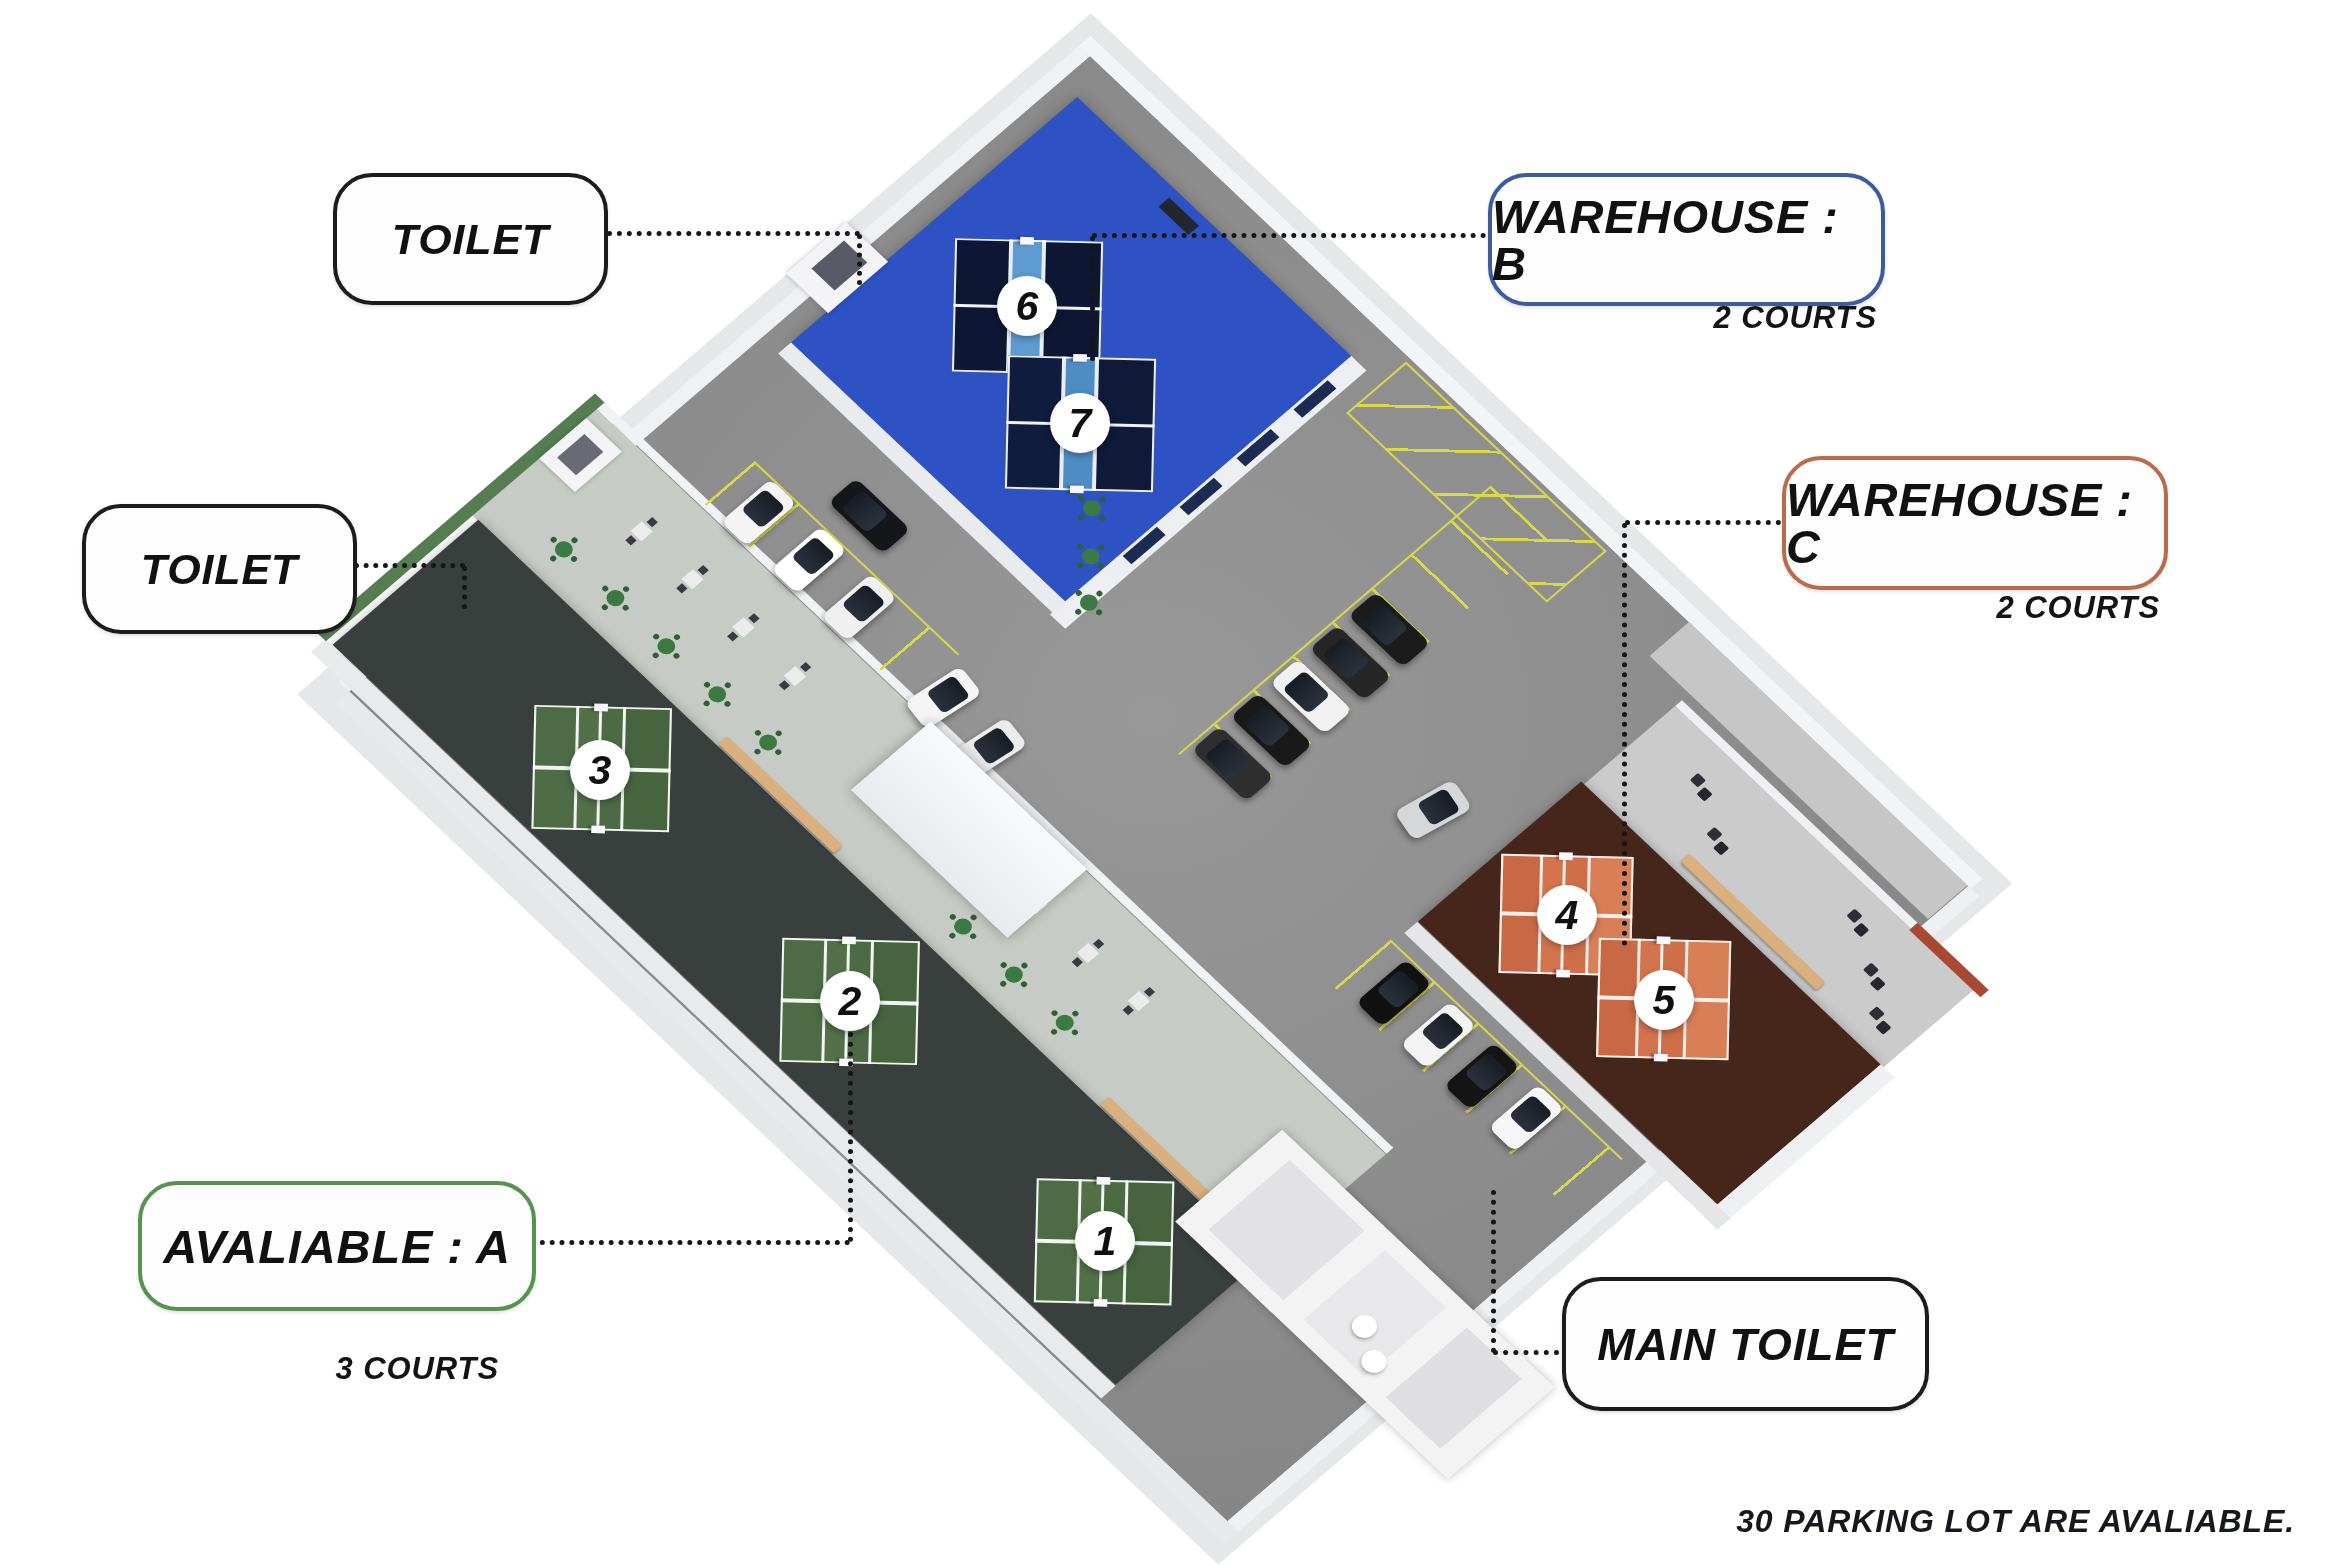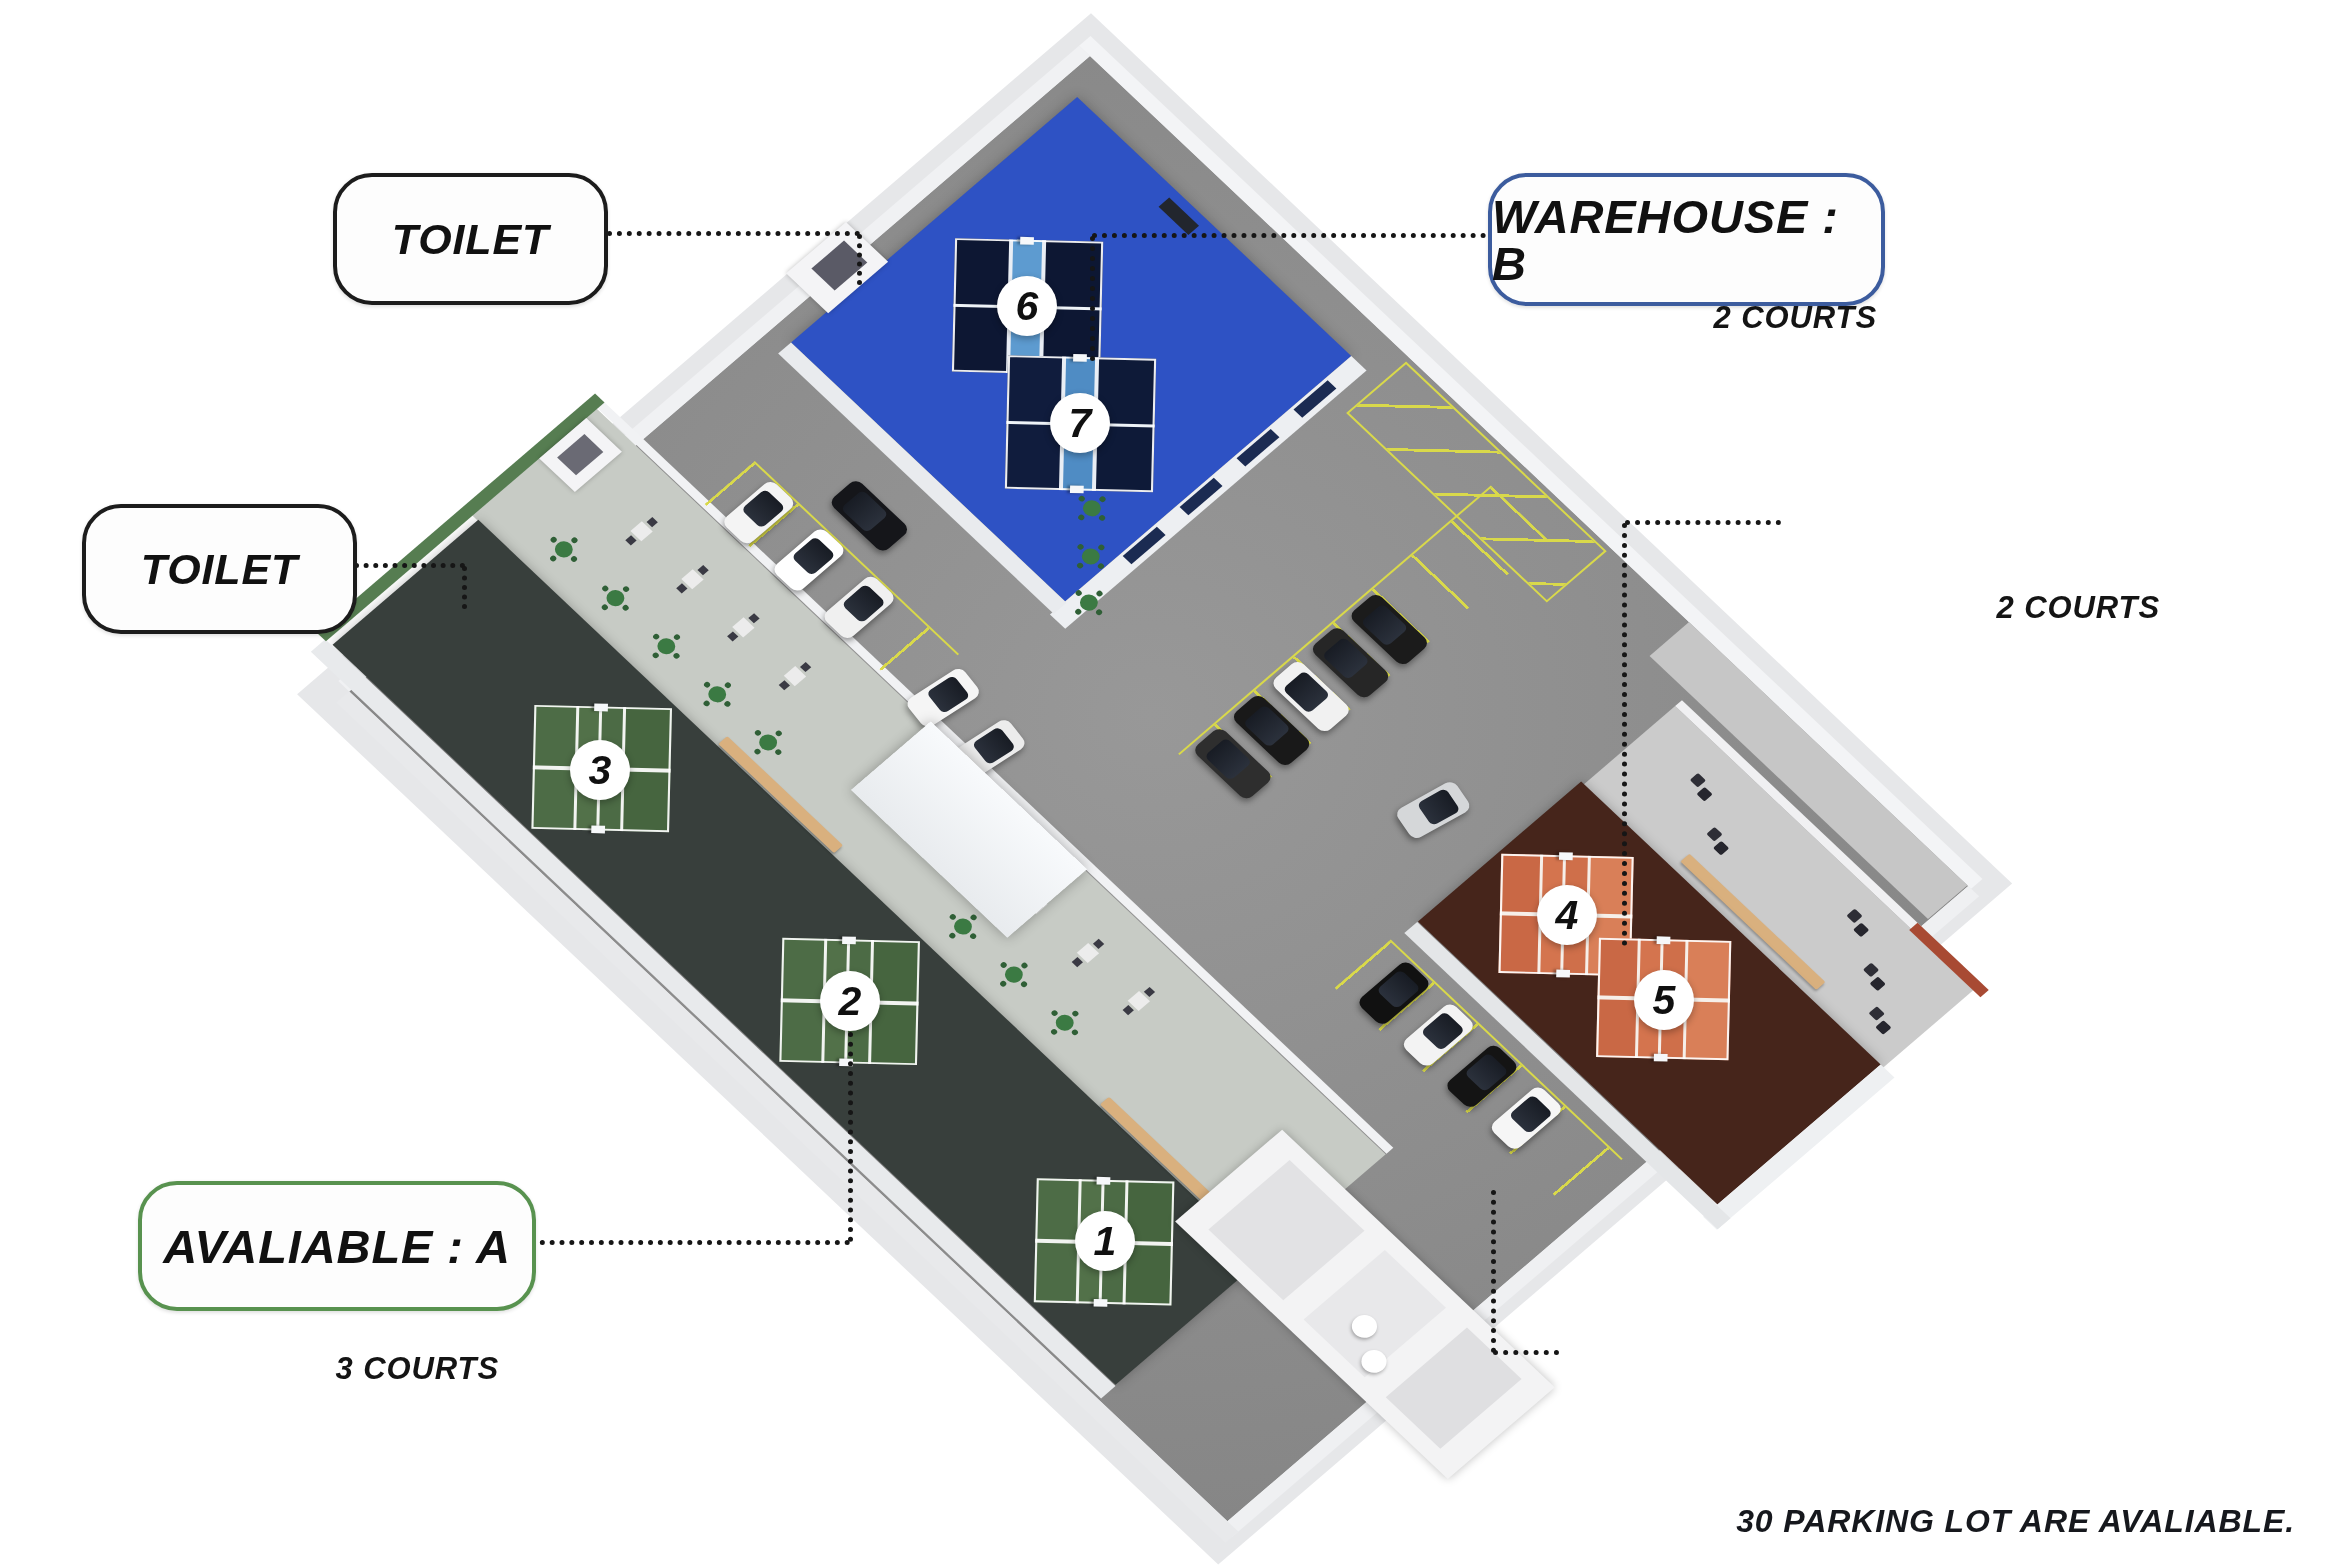--- a/index.html
+++ b/index.html
@@ -233,27 +233,33 @@
   </div>
   <div class="callout b" style="left:1488px;top:173px;width:389px;height:125px;font-size:47px">
     <span>WAREHOUSE : B</span>
   </div>
   <div class="sub" style="left:1596px;top:302px;width:281px">
     <span>2 COURTS</span>
   </div>
   <div class="callout" style="left:82px;top:504px;width:267px;height:122px">
     <span>TOILET</span>
   </div>
+  <div class="callout c" style="left:1782px;top:456px;width:378px;height:126px;font-size:47px">
+    <span>WAREHOUSE : C</span>
+  </div>
   <div class="sub" style="left:1879px;top:592px;width:281px">
     <span>2 COURTS</span>
   </div>
   <div class="callout a" style="left:138px;top:1181px;width:390px;height:122px;font-size:47px">
     <span>AVALIABLE : A</span>
   </div>
   <div class="sub" style="left:218px;top:1353px;width:281px">
     <span>3 COURTS</span>
   </div>
+  <div class="callout" style="left:1562px;top:1277px;width:359px;height:126px;font-size:45px">
+    <span>MAIN TOILET</span>
+  </div>
 
   <div class="note" style="right:56px;top:1505px">
     <span>30 PARKING LOT ARE AVALIABLE.</span>
   </div>
 </div>
 
 
 </body></html>

